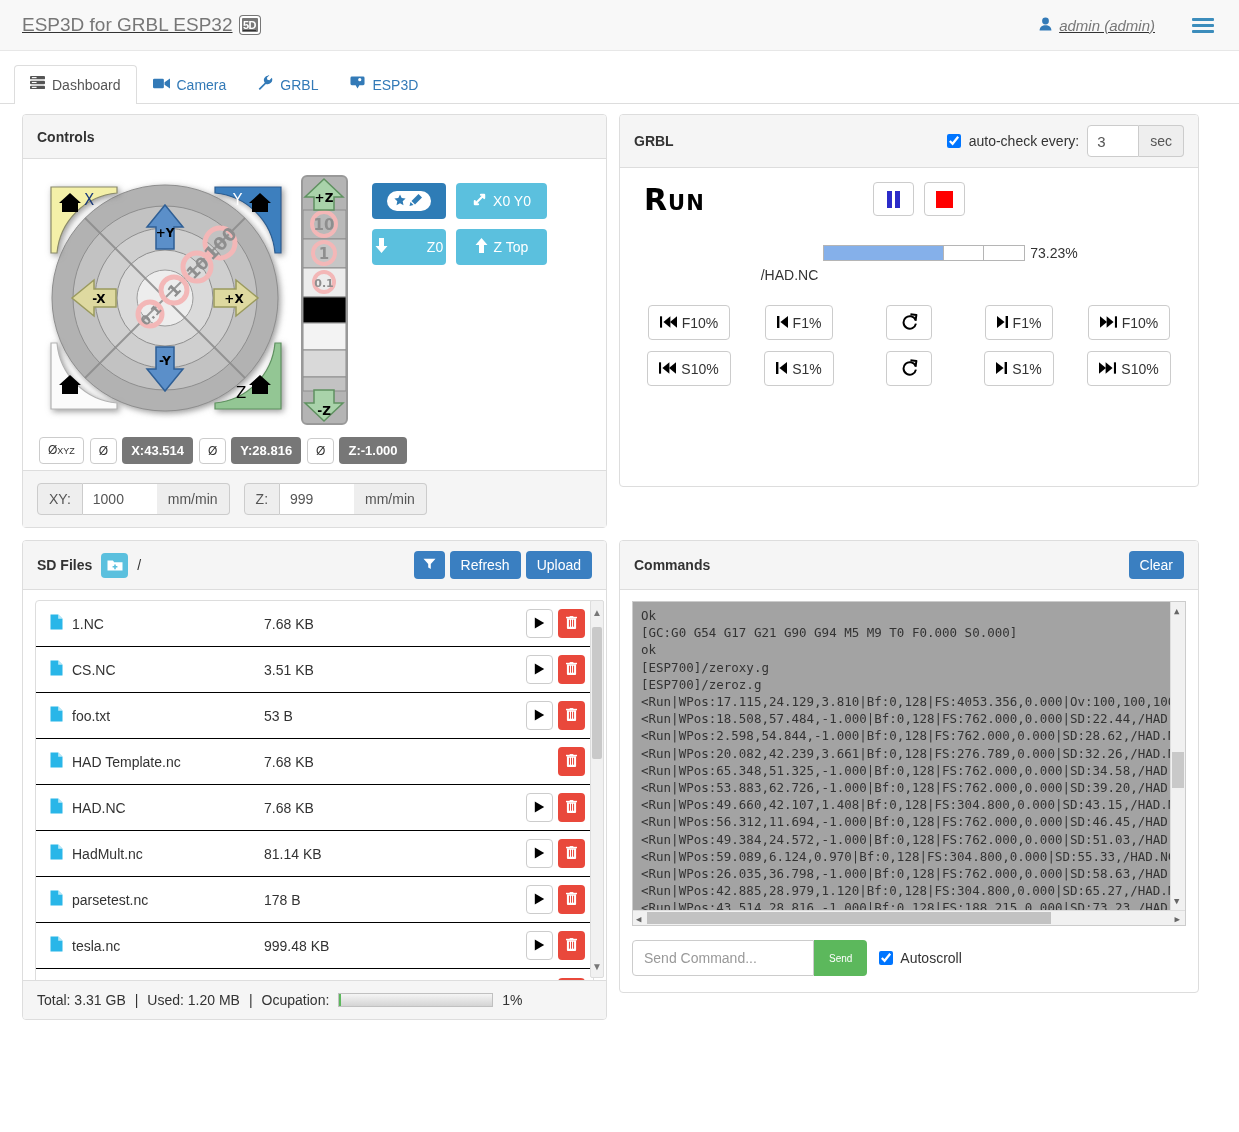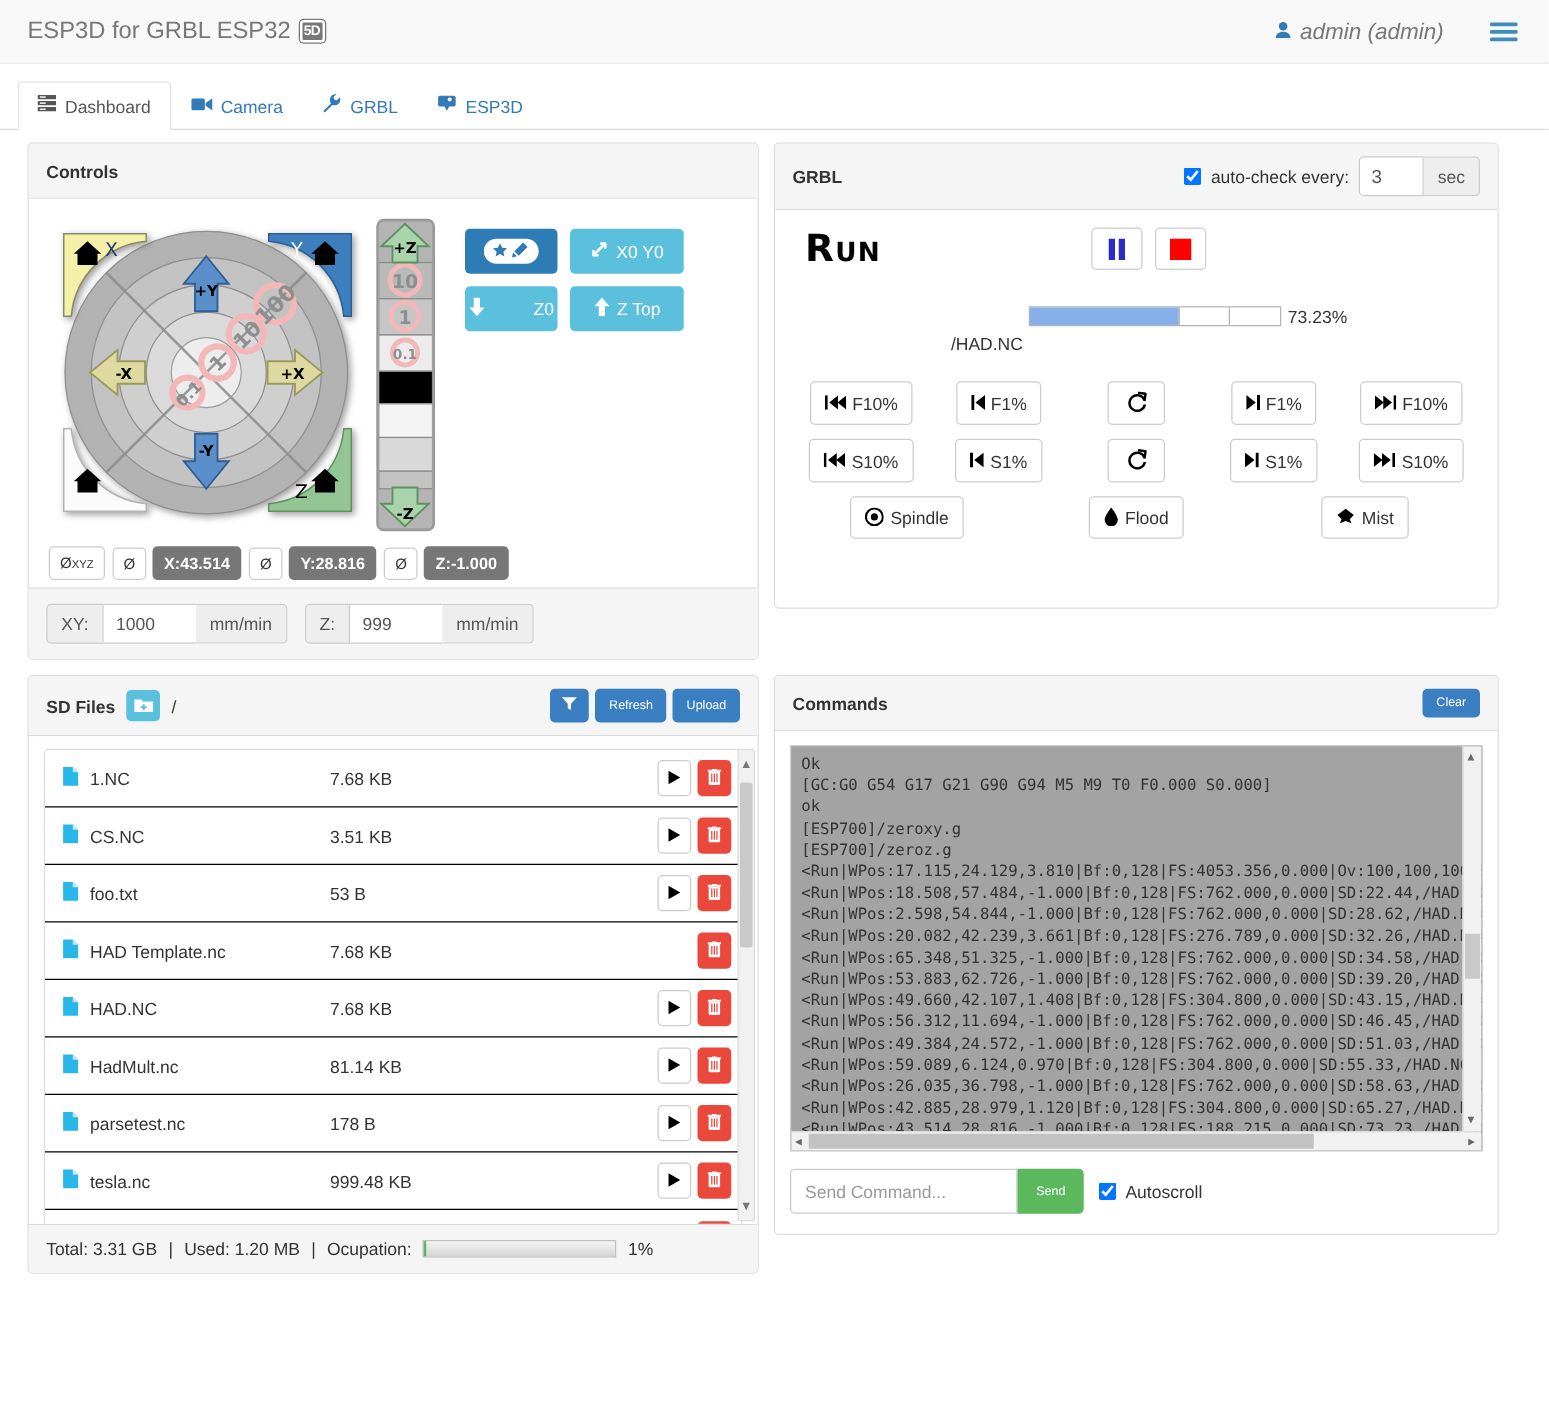--- a/index.html
+++ b/index.html
@@ -9,31 +9,31 @@
     background:#ffffff;
     font-family:"Liberation Sans", sans-serif;
     font-size:14px;
     color:#333;
     overflow:hidden;
   }
 
   
   .navbar {
     height:51px; background:#f8f8f8; border-bottom:1px solid #e7e7e7;
-    display:flex; align-items:center; padding:0 22px; position:relative;
+    display:flex; align-items:center; padding:0 22px; position:relative;text-decoration:underline;
   }
   .brand { font-size:19px; color:#777; display:flex; align-items:center; gap:7px; }
   .badge5d {
     display:inline-flex; align-items:center; justify-content:center;
     width:20px; height:18px; background:#777; color:#fff; border-radius:3px;
     font-size:11px; font-weight:bold; letter-spacing:-0.5px;
     border:2px solid #fff; box-shadow:0 0 0 1px #777;
   }
   .nav-right { margin-left:auto; display:flex; align-items:center; gap:34px; }
-  .user { color:#777; font-style:italic; font-size:18px; display:flex; align-items:center; gap:7px;}
+  .user { color:#777; font-style:italic; font-size:15px; display:flex; align-items:center; gap:7px;}
   .user-ico { color:#337ab7; font-style:normal; font-size:14px; }
   .burger { display:flex; flex-direction:column; gap:3px; cursor:pointer; padding:3px; }
   .burger i { display:block; width:22px; height:3px; background:#3c8dbc; border-radius:1px; }
 
   
   .tabs { display:flex; padding:0 14px; background:#fff; border-bottom:1px solid #ddd; height:53px; align-items:flex-end; }
   .tab {
     padding:9px 15px; font-size:14px; color:#337ab7; cursor:pointer;
     border:1px solid transparent; border-bottom:none; margin-bottom:-1px;
     border-radius:4px 4px 0 0; display:flex; align-items:center; gap:7px; line-height:20px;
@@ -124,21 +124,21 @@
   .ico { font-size:13px; color:#000; line-height:1; }
   .tool3 { display:grid; grid-template-columns:repeat(3,1fr); margin-top:11px; justify-items:center; }
 
   
   .sd-head-left { display:flex; align-items:center; gap:9px; }
   .newfolder { width:27px; height:25px; background:#5bc0de; border-radius:4px; display:flex;
                align-items:center; justify-content:center; cursor:pointer; }
   .slash { font-weight:normal; color:#333; font-size:14px;}
   .sd-head-right { margin-left:auto; display:flex; gap:5px; }
   .btnblue { background:#3a7fc1; color:#fff; border:none; border-radius:4px; padding:6px 11px;
-             font-size:10px; cursor:pointer; font-family:inherit; }
+             font-size:14px; cursor:pointer; font-family:inherit; }
   .btnblue.icoonly { padding:6px 9px; }
 
   .filelist { height:390px; overflow:hidden; position:relative; padding:10px 12px 0 12px; }
   .filebox { border:1px solid #ddd; border-radius:4px; overflow:hidden; }
   .filerow { display:flex; align-items:center; height:46px; border-bottom:1px solid #000000; padding:0 8px 0 14px;}
   .filerow:last-child { border-bottom:none; }
   .fname { flex:0 0 214px; display:flex; align-items:center; gap:9px; font-size:14px; color:#333;}
   .fsize { flex:1; font-size:14px; color:#333; }
   .facts { display:flex; gap:5px; align-items:center; }
   .abtn { width:27px; height:29px; border:1px solid #ccc; background:#fff; border-radius:4px;
@@ -564,47 +564,20 @@
                 <svg width="17" height="12" viewBox="0 0 18 12">
                     <rect x="15.8" y="0" width="2.2" height="12"></rect>
                     <path d="M0 0 v12 L7.4 6 Z"></path>
                     <path d="M7 0 v12 L14.4 6 Z"></path>
                   </svg>
               </span>
               <span>S10%</span>
             </div>
           </div>
 
-          <div class="tool3">
-            <div class="ovbtn">
-              <span class="ico">
-                <svg width="15" height="15" viewBox="0 0 16 16">
-                    <circle cx="8" cy="8" r="7.2" fill="none" stroke="#000" stroke-width="1.8"></circle>
-                    <circle cx="8" cy="8" r="3" fill="#000"></circle>
-                  </svg>
-              </span>
-              <span>Spindle</span>
-            </div>
-            <div class="ovbtn">
-              <span class="ico">
-                <svg width="12" height="15" viewBox="0 0 12 16">
-                    <path d="M6 0 C6 0 11.6 7 11.6 10.5 A5.6 5.6 0 0 1 0.4 10.5 C0.4 7 6 0 6 0 Z" fill="#000"></path>
-                  </svg>
-              </span>
-              <span>Flood</span>
-            </div>
-            <div class="ovbtn">
-              <span class="ico">
-                <svg width="15" height="14" viewBox="0 0 16 14">
-                    <path d="M8 0.5 L15 6 L11.5 9.5 L13 13 L8 11 L3 13 L4.5 9.5 L1 6 Z" fill="#000"></path>
-                  </svg>
-              </span>
-              <span>Mist</span>
-            </div>
-          </div>
         </div>
       </div>
     </div>
   </div>
 
   <div class="row">
 
     <div class="col col-left">
       <div class="panel">
         <div class="panel-head">

